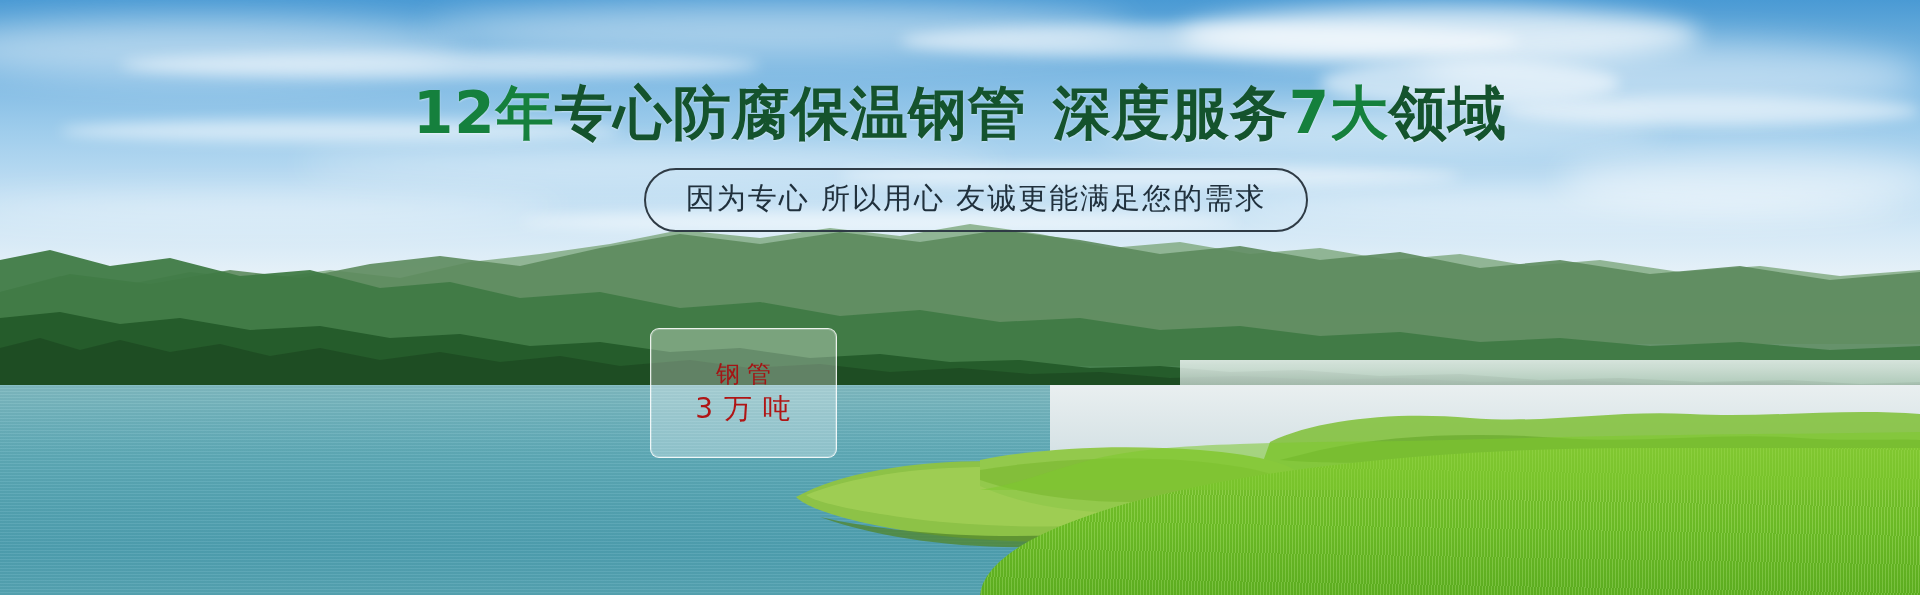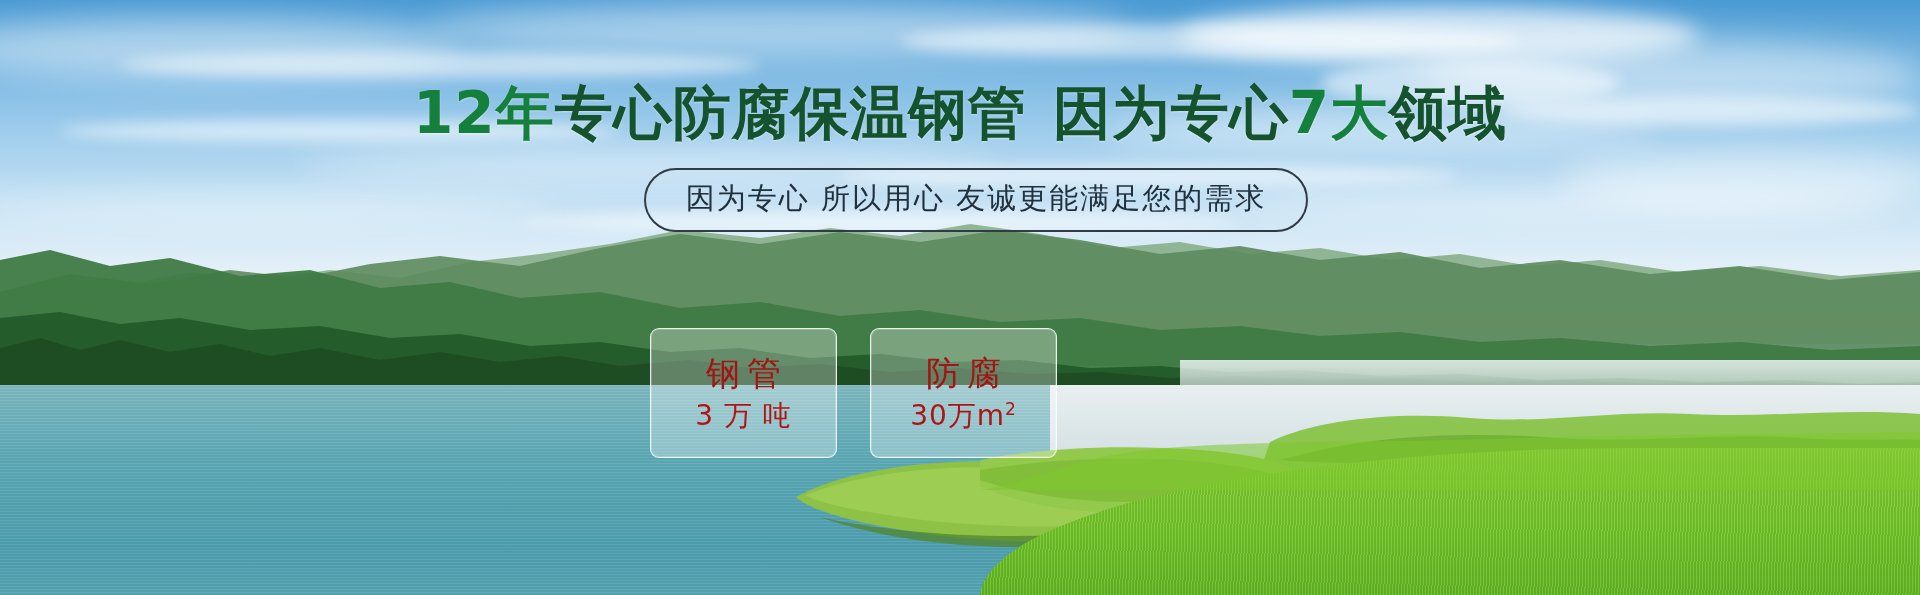--- a/index.html
+++ b/index.html
@@ -121,21 +121,21 @@
     border:1px solid rgba(255,255,255,0.85);
     background:rgba(255,255,255,0.30);
     box-shadow:inset 0 0 0 1px rgba(255,255,255,0.22);
     display:flex;
     flex-direction:column;
     align-items:center;
     justify-content:center;
     overflow:hidden;
   }
   .card .card-title{
-    font-size:34px;
+    font-size:24px;
     color:#a41414;
     letter-spacing:7px;
     text-indent:7px;
     font-family:Liberation Serif, serif;
   }
   .card .card-value{
     font-size:28px;
     color:#b01515;
     letter-spacing:1px;
     font-family:"DejaVu Sans","Liberation Sans",sans-serif;
@@ -215,35 +215,31 @@
     <path d="M0,30 C60,20 130,16 200,20 C250,24 285,30 300,38 C270,52 210,62 150,62 C90,62 35,52 0,40 Z" fill="#7fbb36" opacity="0.8"></path>
   </svg>
 
   <div class="grass-main"></div>
   <div class="grass-tex"></div>
   <svg style="position:absolute;left:980px;top:430px;width:940px;height:60px;" viewBox="0 0 940 60" preserveAspectRatio="none">
     <path d="M0,60 C40,54 70,40 110,30 C150,20 200,16 260,14 C330,11 400,12 470,10 C540,8 620,6 700,5 C790,4 870,3 940,2 L940,60 Z" fill="#7ec92e" opacity="0.55"></path>
   </svg>
 
   <div class="headline">
-    <span class="hl-red">12年</span><span class="hl-dark">专心防腐保温钢管</span><span class="hl-gap"></span><span class="hl-dark">因为专心</span><span class="hl-red">7大</span><span class="hl-dark">领域</span>
+    <span class="hl-red">12年</span><span class="hl-dark">专心防腐保温钢管</span><span class="hl-gap"></span><span class="hl-dark">深度服务</span><span class="hl-red">7大</span><span class="hl-dark">领域</span>
   </div>
 
   <div class="subtitle-wrap">
     <div class="subtitle">因为专心 所以用心  友诚更能满足您的需求</div>
   </div>
 
   <div class="cards">
 
     <div class="card">
       <div class="card-title">钢管</div>
       <div class="card-value"><span>3 万 吨</span></div>
     </div>
 
-    <div class="card">
-      <div class="card-title">防腐</div>
-      <div class="card-value"><span>30万m</span><span class="sup">2</span></div>
-    </div>
 
 
   </div>
 
 </div>
 
 </body></html>

